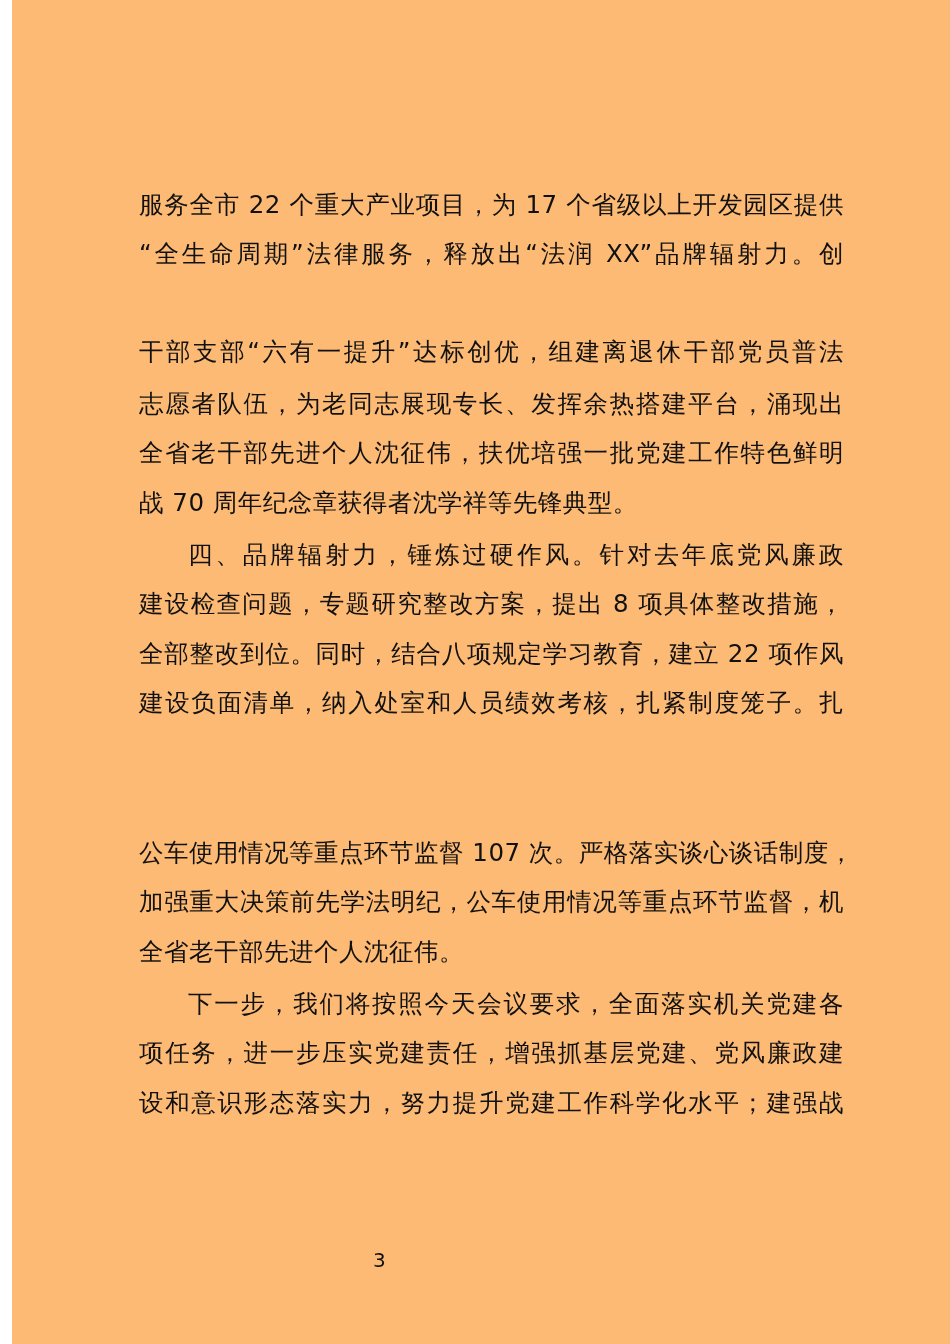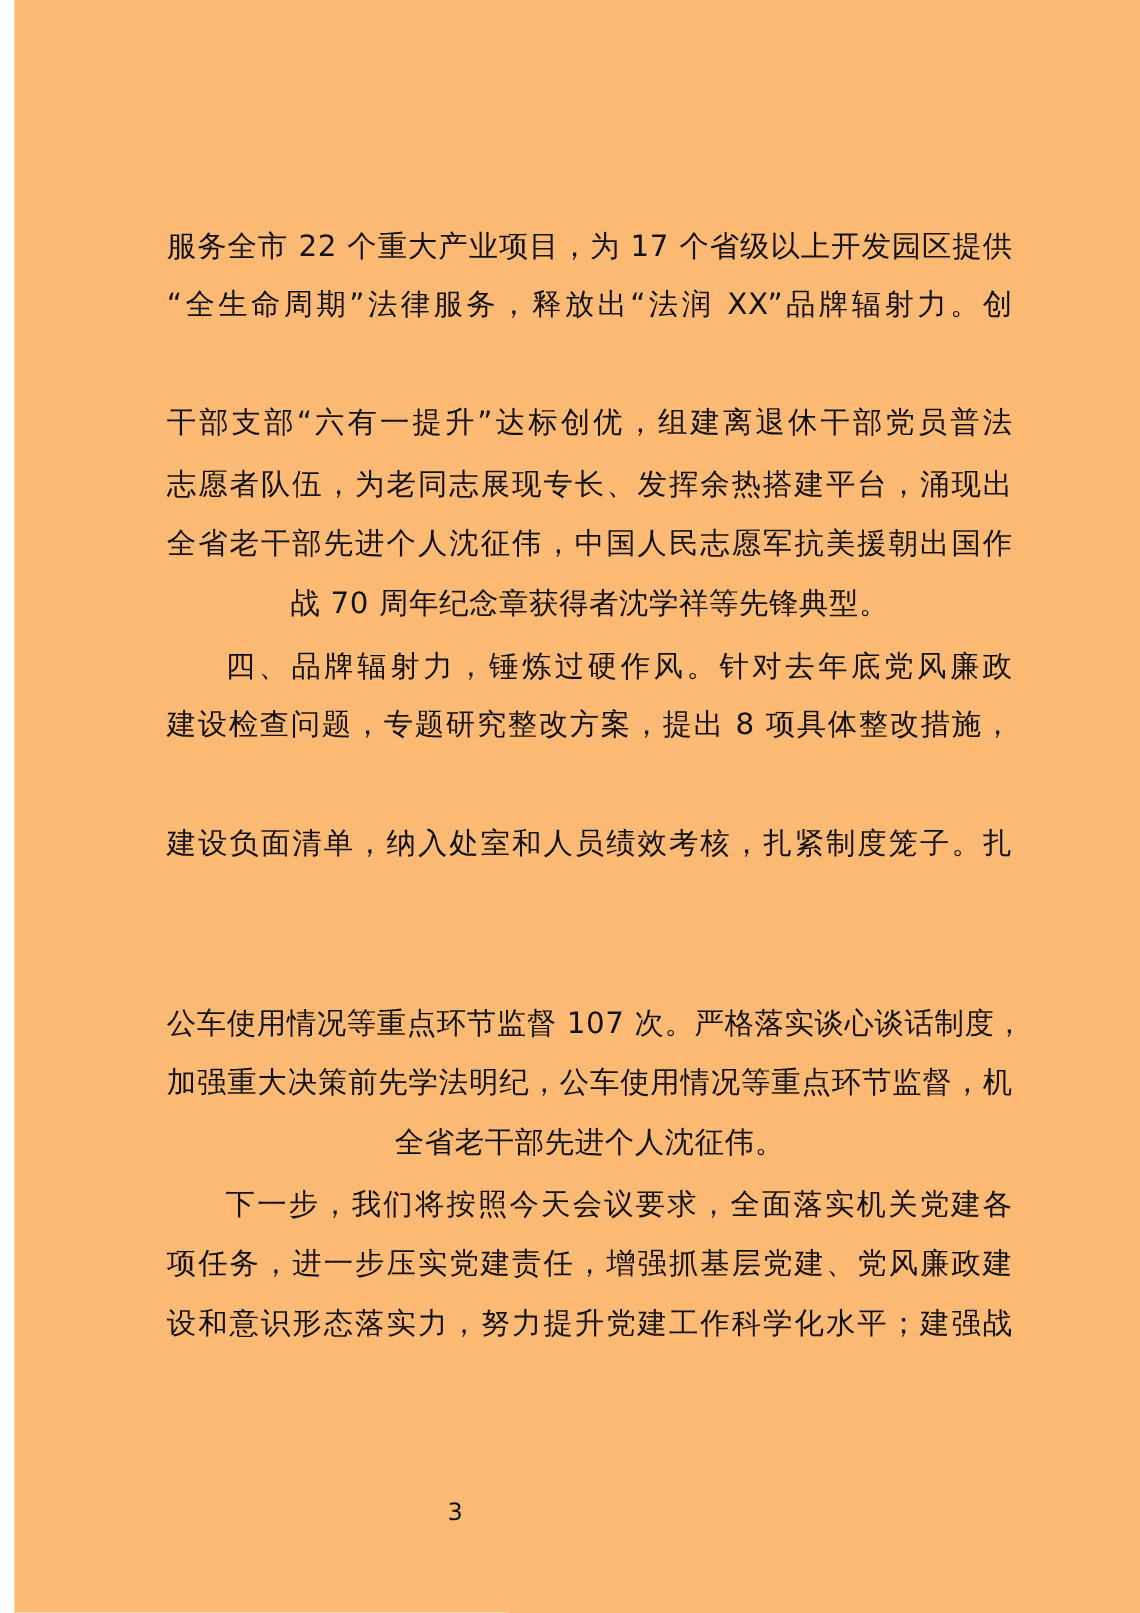--- a/index.html
+++ b/index.html
@@ -8,45 +8,45 @@
   .line {
     position: absolute;
     left: 127px;
     width: 705px;
     font-family: "DejaVu Sans", sans-serif;
     font-size: 24.5px;
     color: #111;
     white-space: nowrap;
     line-height: 30px;
     letter-spacing: 0.5px;
-    text-align: center;
   }
   .justify { text-align-last: justify; text-align: justify; }
   .indent { left: 176px; width: 656px; }
   .pagenum {
     position: absolute;
     left: 361px; top: 1248px;
     font-family: "DejaVu Sans", sans-serif;
     font-size: 20px; color: #111;
   }
 </style>
 </head>
 <body>
 
 <div class="page">
 
   <div class="line justify" style="top:190px">服务全市 22 个重大产业项目，为 17 个省级以上开发园区提供</div>
   <div class="line justify" style="top:239px">“全生命周期”法律服务，释放出“法润 XX”品牌辐射力。创</div>
   <div class="line justify" style="top:337px">干部支部“六有一提升”达标创优，组建离退休干部党员普法</div>
   <div class="line justify" style="top:389px">志愿者队伍，为老同志展现专长、发挥余热搭建平台，涌现出</div>
-  <div class="line justify" style="top:438px">全省老干部先进个人沈征伟，中国人民志愿军抗美援朝出国作</div>
+  <div class="line justify" style="top:438px">全省老干部先进个人沈征伟，扶优培强一批党建工作特色鲜明</div>
   <div class="line" style="top:488px">战 70 周年纪念章获得者沈学祥等先锋典型。</div>
 
   <div class="line justify indent" style="top:540px">四、品牌辐射力，锤炼过硬作风。针对去年底党风廉政</div>
   <div class="line justify" style="top:589px">建设检查问题，专题研究整改方案，提出 8 项具体整改措施，</div>
+  <div class="line justify" style="top:639px">全部整改到位。同时，结合八项规定学习教育，建立 22 项作风</div>
   <div class="line justify" style="top:688px">建设负面清单，纳入处室和人员绩效考核，扎紧制度笼子。扎</div>
   <div class="line justify" style="top:838px">公车使用情况等重点环节监督 107 次。严格落实谈心谈话制度，</div>
   <div class="line justify" style="top:887px">加强重大决策前先学法明纪，公车使用情况等重点环节监督，机</div>
   <div class="line" style="top:937px">全省老干部先进个人沈征伟。</div>
 
   <div class="line justify indent" style="top:989px">下一步，我们将按照今天会议要求，全面落实机关党建各</div>
   <div class="line justify" style="top:1038px">项任务，进一步压实党建责任，增强抓基层党建、党风廉政建</div>
   <div class="line justify" style="top:1088px">设和意识形态落实力，努力提升党建工作科学化水平；建强战</div>
 
   <div class="pagenum">3</div>

